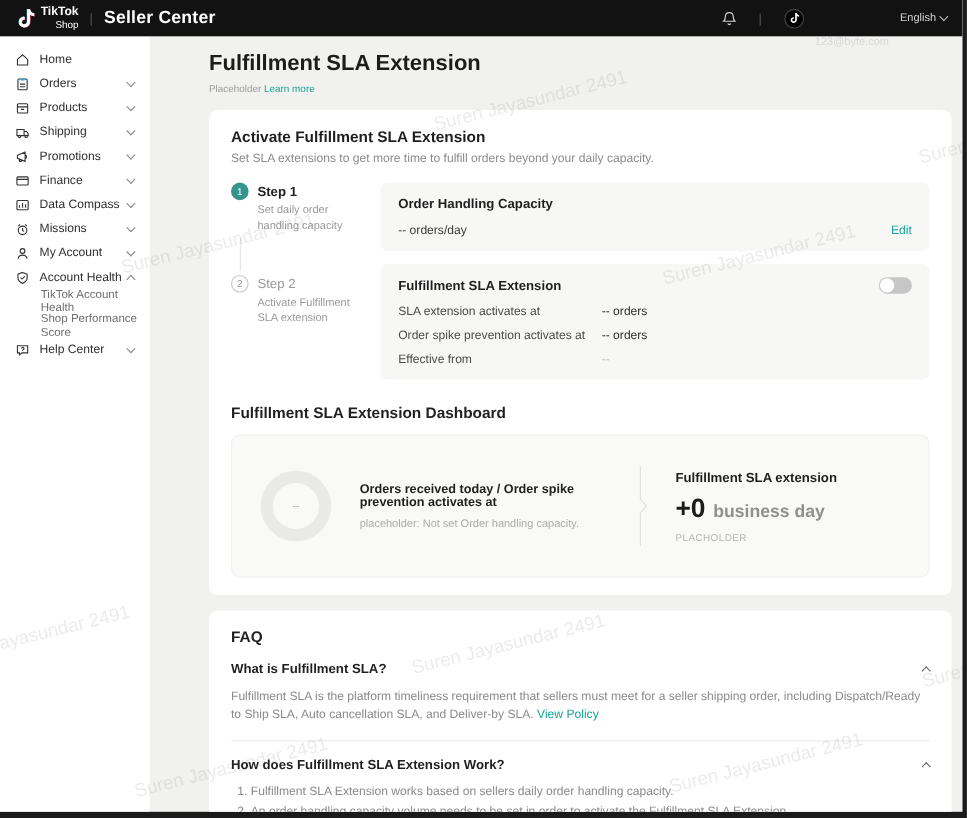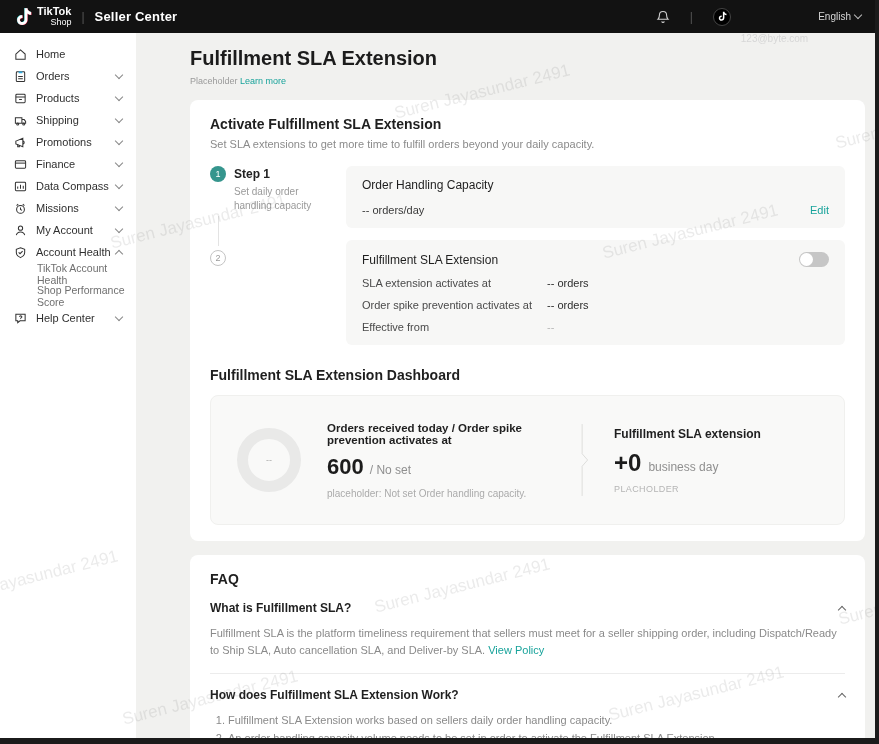--- a/index.html
+++ b/index.html
@@ -15,21 +15,21 @@
     position: absolute; top: 0; left: 0; width: 100%; height: 33px;
     background: #121212; display: flex; align-items: center; padding: 0 14px;
     color: #fff; z-index: 30;
   }
   .logo-wrap { display: flex; align-items: center; gap: 5px; }
   .logo-note { width: 18px; height: 20px; }
   .logo-text { line-height: 1; }
   .logo-text .l1 { font-size: 11px; font-weight: 700; display: block; }
   .logo-text .l2 { font-size: 9px; font-weight: 400; display: block; margin-top: 1px; text-align: right; }
   .top-div { color: #555; margin: 0 10px; font-size: 12px; }
-  .seller-center { font-size: 13px; font-weight: 700; letter-spacing: .2px; }
+  .seller-center { font-size: 16px; font-weight: 700; letter-spacing: .2px; }
   .top-right { margin-left: auto; display: flex; align-items: center; gap: 10px; }
   .bell { width: 14px; height: 14px; }
   .avatar { width: 18px; height: 18px; border-radius: 50%; background: #000; border: 1px solid #444;
             display: flex; align-items: center; justify-content: center; }
   .avatar svg { width: 10px; height: 11px; }
   .email { font-size: 10px; color: #d6d6d6; margin-top: 44px; }
   .lang { font-size: 10px; color: #d6d6d6; display: flex; align-items: center; gap: 4px; }
   .chev { width: 6px; height: 6px; border-right: 1.4px solid #bbb; border-bottom: 1.4px solid #bbb;
           display: inline-block; transform: rotate(45deg); margin-top: -3px; }
   .chev.up { transform: rotate(225deg); margin-top: 3px; }
@@ -62,21 +62,21 @@
   .step.inactive .step-bullet { background: #fff; border: 1px solid #c4c4c4; color: #9a9a9a; }
   .step-title { font-size: 12px; font-weight: 700; color: #222; line-height: 16px; }
   .step.inactive .step-title { color: #9a9a9a; font-weight: 400; }
   .step-desc { font-size: 10px; color: #9a9a9a; margin-top: 3px; line-height: 1.35; }
   .step-connector { width: 1px; height: 30px; background: #e3e3e3; margin: 4px 0 4px 8px; }
 
   .panels-col { flex: 1; }
   .panel { background: #f7f7f6; border-radius: 6px; padding: 12px 16px; }
   .panel + .panel { margin-top: 12px; }
   .panel-title-row { display: flex; align-items: center; justify-content: space-between; }
-  .panel-title { font-size: 12px; font-weight: 400; color: #1f1f1f; }
+  .panel-title { font-size: 12px; font-weight: 700; color: #1f1f1f; }
   .panel-row { display: flex; align-items: center; margin-top: 12px; font-size: 11px; color: #3a3a3a; }
   .panel-row .edit { margin-left: auto; font-size: 11px; }
   .kv-row { display: flex; margin-top: 10px; font-size: 11px; }
   .kv-label { width: 185px; color: #4a4a4a; }
   .kv-value { color: #2e2e2e; }
   .kv-value.muted { color: #b9b9b9; }
   .toggle { width: 30px; height: 15px; border-radius: 8px; background: #c6c6c6; position: relative; cursor: pointer; }
   .toggle .knob { width: 13px; height: 13px; border-radius: 50%; background: #fff; position: absolute; top: 1px; left: 1px; }
 
   .dash-title { margin-top: 22px; }
@@ -86,21 +86,21 @@
   .metric-label { font-size: 11.5px; font-weight: 700; color: #1f1f1f; }
   .metric-valrow { margin-top: 8px; display: flex; align-items: baseline; gap: 6px; }
   .metric-value { font-size: 22px; font-weight: 700; color: #1c1c1c; }
   .metric-suffix { font-size: 12px; color: #8f8f8f; }
   .metric-note { font-size: 10px; color: #ababab; margin-top: 8px; }
   .dash-divider { margin: 0 24px 0 auto; height: 92px; }
   .dash-ext { width: 210px; flex: 0 0 210px; }
   .ext-title { font-size: 12px; font-weight: 700; color: #1f1f1f; }
   .ext-valrow { margin-top: 8px; display: flex; align-items: baseline; gap: 7px; }
   .ext-value { font-size: 24px; font-weight: 700; color: #1c1c1c; }
-  .ext-unit { font-size: 12px; color: #8f8f8f; }
+  .ext-unit { font-size: 16px; color: #8f8f8f; font-weight: bold; }
   .ext-note { font-size: 9px; color: #b5b5b5; margin-top: 7px; letter-spacing: .4px; }
 
   
   .faq-card { padding-bottom: 20px; }
   .faq-item { margin-top: 14px; }
   .faq-q-row { display: flex; align-items: center; justify-content: space-between; cursor: pointer; }
   .faq-q { font-size: 12px; font-weight: 700; color: #1f1f1f; }
   .faq-body { font-size: 11px; color: #8a8a8a; line-height: 1.55; margin-top: 10px; }
   .faq-sep { border: none; border-top: 1px solid #ececec; margin: 14px 0 0; }
   .faq-list { margin: 10px 0 0 4px; padding-left: 14px; font-size: 11px; color: #8a8a8a; line-height: 1.55; }
@@ -284,20 +284,24 @@
           <div class="step active">
             <span class="step-bullet">1</span>
             <div>
               <div class="step-title">Step 1</div>
               <div class="step-desc">Set daily order handling capacity</div>
             </div>
           </div>
           <div class="step-connector"></div>
           <div class="step inactive">
             <span class="step-bullet">2</span>
+            <div>
+              <div class="step-title">Step 2</div>
+              <div class="step-desc">Activate Fulfillment SLA extension</div>
+            </div>
           </div>
         </div>
 
         <div class="panels-col">
           <div class="panel">
             <div class="panel-title">Order Handling Capacity</div>
             <div class="panel-row">
               <span>-- orders/day</span>
               <a class="edit teal">Edit</a>
             </div>
@@ -326,24 +330,20 @@
         </div>
       </div>
 
       <h2 class="sec-title dash-title">Fulfillment SLA Extension Dashboard</h2>
       <div class="dash-panel">
         <div class="gauge">
           <span>--</span>
         </div>
         <div class="dash-metric">
           <div class="metric-label">Orders received today / Order spike prevention activates at</div>
-          <div class="metric-valrow">
-            <span class="metric-value">600</span>
-            <span class="metric-suffix">/ No set</span>
-          </div>
           <div class="metric-note">placeholder: Not set Order handling capacity.</div>
         </div>
         <svg class="dash-divider" width="14" height="92" viewBox="0 0 14 92" fill="none" stroke="#dcdcda" stroke-width="1.2">
           <polyline points="4,0 4,38 11,46 4,54 4,92"></polyline>
         </svg>
         <div class="dash-ext">
           <div class="ext-title">Fulfillment SLA extension</div>
           <div class="ext-valrow">
             <span class="ext-value">+0</span>
             <span class="ext-unit">business day</span>

